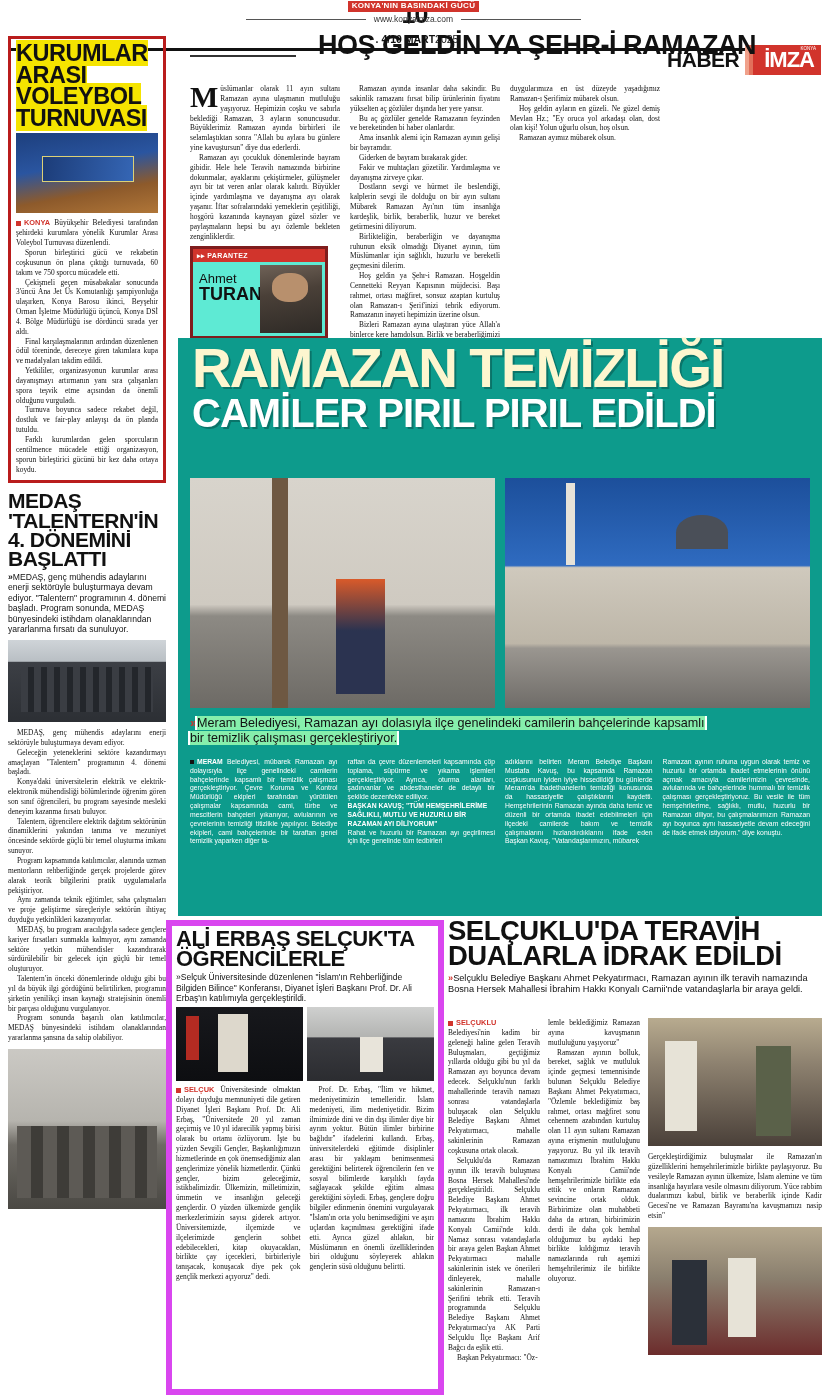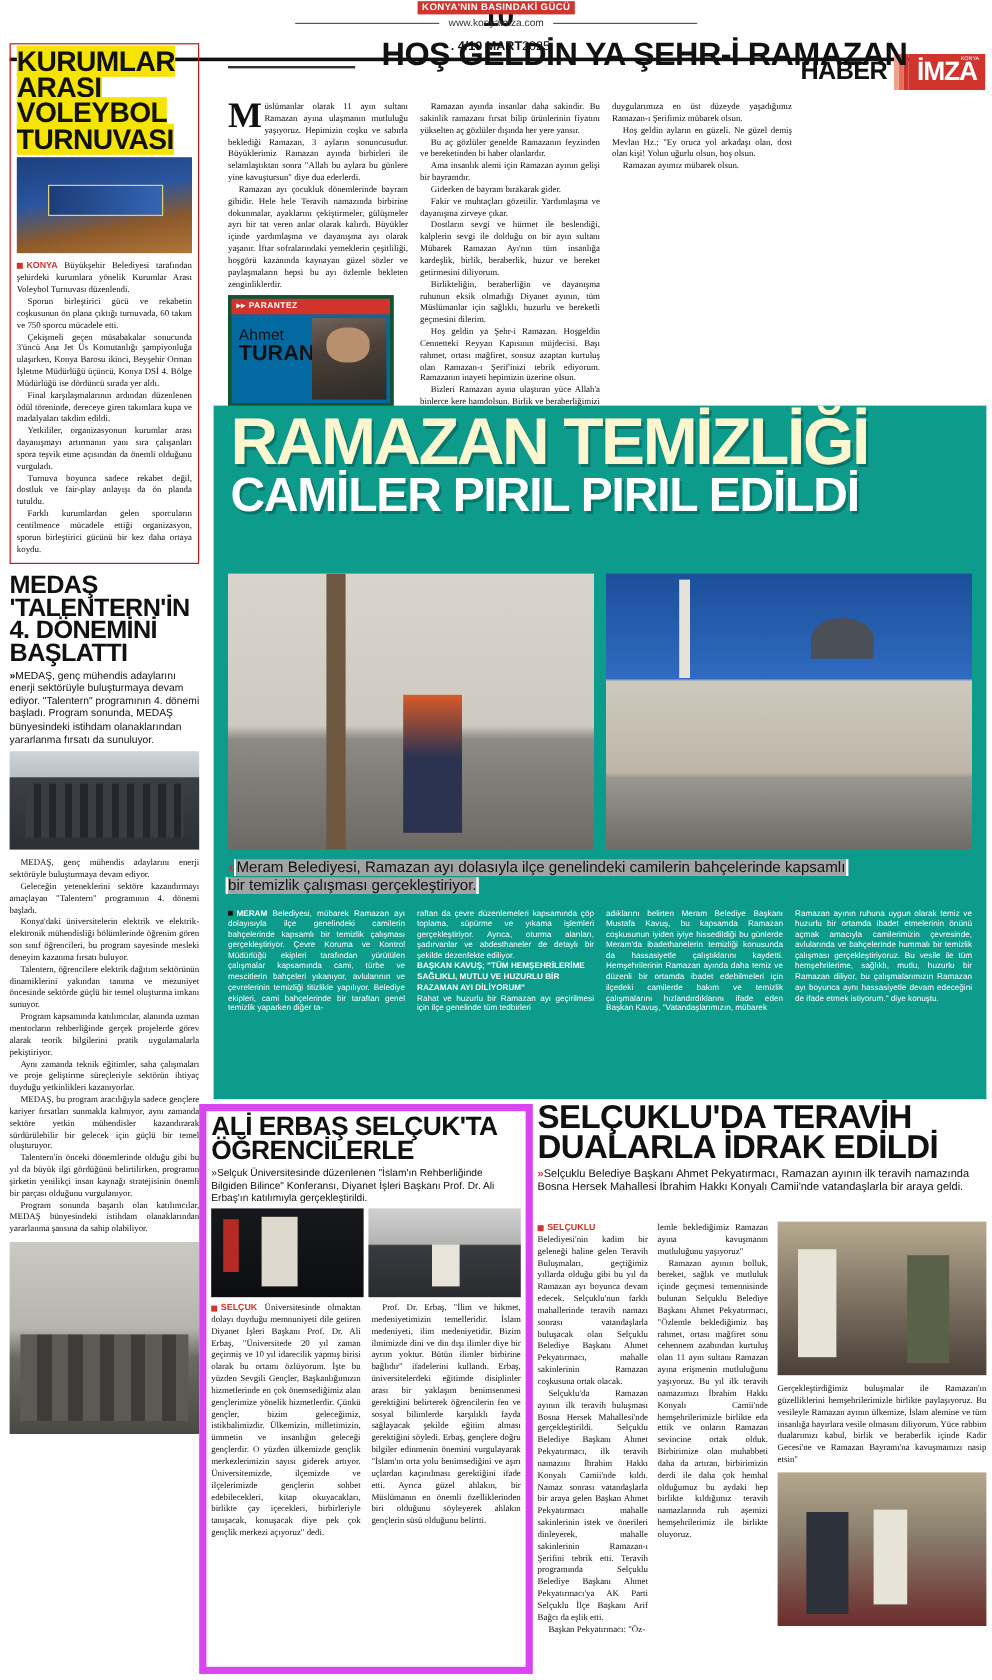--- a/index.html
+++ b/index.html
@@ -28,41 +28,41 @@
   
   .hl{font-family:"Liberation Sans",sans-serif;font-weight:bold;line-height:.92;letter-spacing:-.5px;}
   p{margin:0 0 0 0;text-indent:9px;}
   .body-txt{font-size:7.4px;line-height:1.33;text-align:justify;hyphens:auto;}
   .body-serif{font-family:"Liberation Serif",serif;}
   .tag-red{color:#d1342c;font-family:"Liberation Sans",sans-serif;font-weight:bold;font-size:7.4px;}
   .sq{display:inline-block;width:5px;height:5px;background:#d1342c;margin-right:3px;vertical-align:middle;}
 
   
   .left-col{position:absolute;left:8px;top:36px;width:158px;}
-  .boxed{border:1px solid #b91c1c;padding:4px 5px 6px 5px;}
+  .boxed{border:3px solid #b91c1c;padding:4px 5px 6px 5px;}
   .kurumlar-hl{font-size:23.5px;}
   .kurumlar-hl .mark{background:#f5e400;}
   .photo{background:#777;position:relative;overflow:hidden;}
   .photo.volley{height:80px;margin:4px 0 5px 0;background:linear-gradient(170deg,#1d3f7d 0%,#2a55a0 40%,#8d5a2b 70%,#b07638 100%);}
   .photo.volley:after{content:"";position:absolute;left:18%;top:28%;width:64%;height:30%;background:linear-gradient(100deg,#1c3c78,#3566b5);border:1px solid #ddd176;}
   .photo.medas{height:82px;margin:5px 0 6px 0;background:linear-gradient(180deg,#cfd4d8 0%,#b9bfc4 26%,#3c3f45 27%,#2c2f34 100%);}
   .photo.medas:after{content:"";position:absolute;left:8%;top:33%;width:84%;height:55%;background:repeating-linear-gradient(90deg,#3a3d43 0 7px,#23262b 7px 13px);}
   .photo.trafo{height:160px;margin-top:6px;background:linear-gradient(180deg,#cbc9c4 0%,#b6b4ae 45%,#6d6a64 60%,#4a4843 100%);}
   .photo.trafo:after{content:"";position:absolute;left:6%;top:48%;width:88%;height:45%;background:repeating-linear-gradient(90deg,#5d5a55 0 14px,#3e3c38 14px 26px);}
   .medas-hl{font-size:21px;margin-top:8px;}
   .lede{font-family:"Liberation Sans",sans-serif;font-size:8.6px;line-height:1.23;margin-top:3px;}
   .lede .chev{color:#111;font-weight:bold;}
 
   
   .hosgeldin{position:absolute;left:300px;top:33px;font-size:27px;margin-left:18px;}
   .topline{position:absolute;left:190px;top:55px;width:106px;height:2px;background:#333;}
   .art-top{position:absolute;left:190px;top:60px;width:630px;}
   .cols4{column-count:4;column-gap:10px;column-fill:auto;height:270px;margin-top:24px;}
   .dropcap:first-letter{float:left;font-family:"Liberation Serif",serif;font-weight:bold;font-size:30px;line-height:24px;padding:1px 2px 0 0;}
-  .parantez{width:132px;border:3px solid #14532d;margin:4px 0 5px 0;background:#0369a1;position:relative;break-inside:avoid;}
+  .parantez{width:132px;border:3px solid #7f1d1d;margin:4px 0 5px 0;background:#5eead4;position:relative;break-inside:avoid;}
   .parantez-bar{background:#d1342c;color:#fff;font-family:"Liberation Sans",sans-serif;font-weight:bold;font-size:7px;padding:2px 4px;letter-spacing:.4px;}
   .parantez-body{height:74px;position:relative;}
   .parantez-name{position:absolute;left:6px;top:10px;font-family:"Liberation Sans",sans-serif;font-size:13px;line-height:1.05;color:#111;}
   .parantez-name b{display:block;font-size:18px;}
   .parantez-photo{position:absolute;right:3px;top:3px;width:62px;height:68px;background:linear-gradient(170deg,#6f6257 0%,#4a4038 40%,#2e2a26 100%);}
   .parantez-photo:after{content:"";position:absolute;left:20%;top:12%;width:58%;height:42%;background:#b8906d;border-radius:45%;}
 
   
   .teal-panel{position:absolute;left:178px;top:338px;width:644px;height:578px;background:#0d9b8c;}
   .tp-title{position:absolute;left:14px;top:6px;width:620px;}
@@ -70,21 +70,21 @@
   .tp-t2{font-family:"Liberation Sans",sans-serif;font-weight:bold;font-size:40px;color:#fff;letter-spacing:-1px;line-height:.95;text-shadow:2px 2px 0 rgba(0,0,0,.25);margin-top:2px;}
   .tp-photos{position:absolute;left:12px;top:140px;width:620px;height:230px;display:flex;gap:10px;}
   .tp-photo{flex:1;background:#aaa;position:relative;overflow:hidden;}
   .ph-wash{background:linear-gradient(180deg,#d8d4cc 0%,#cfcac1 55%,#8d8a84 60%,#6d6a65 100%);}
   .ph-wash:after{content:"";position:absolute;left:48%;top:44%;width:16%;height:50%;background:linear-gradient(180deg,#d95a2a 0%,#2b3350 45%,#2b3350 100%);}
   .ph-wash:before{content:"";position:absolute;left:27%;top:0;width:5%;height:100%;background:#6e5842;}
   .ph-mosque{background:linear-gradient(180deg,#1c4f9b 0%,#2f6bc0 38%,#cfc9bd 39%,#bdb6a8 72%,#9a9690 74%,#6f6c68 100%);}
   .ph-mosque:after{content:"";position:absolute;left:56%;top:16%;width:17%;height:15%;background:#4a4f58;border-radius:50% 50% 0 0;}
   .ph-mosque:before{content:"";position:absolute;left:20%;top:2%;width:3%;height:36%;background:#e6e2d8;}
   .tp-lede{position:absolute;left:12px;top:378px;width:618px;font-family:"Liberation Sans",sans-serif;font-size:12.6px;line-height:1.2;color:#111;}
-  .tp-lede span.hlt{background:#a3a3a3;box-shadow:2px 0 0 #fff,-2px 0 0 #fff;}
+  .tp-lede span.hlt{background:#86efac;box-shadow:2px 0 0 #fff,-2px 0 0 #fff;}
   .tp-lede .chev{color:#d1342c;font-weight:bold;}
   .tp-cols{position:absolute;left:12px;top:420px;width:620px;height:148px;column-count:4;column-gap:10px;color:#fff;font-family:"Liberation Sans",sans-serif;font-size:6.8px;line-height:1.3;text-align:justify;}
   .tp-cols p{text-indent:0;margin-bottom:0;}
   .tp-cols .white-tag{color:#fff;font-weight:bold;}
   .tp-cols .ksq{display:inline-block;width:4px;height:4px;background:#111;margin-right:3px;vertical-align:middle;}
 
   
   .bl{position:absolute;left:166px;top:920px;width:278px;height:475px;border:6px solid #d946ef;padding:3px 4px;box-sizing:border-box;}
   .bl-hl{font-size:22px;}
   .bl-lede{font-family:"Liberation Sans",sans-serif;font-size:8.5px;line-height:1.2;margin-top:3px;}

